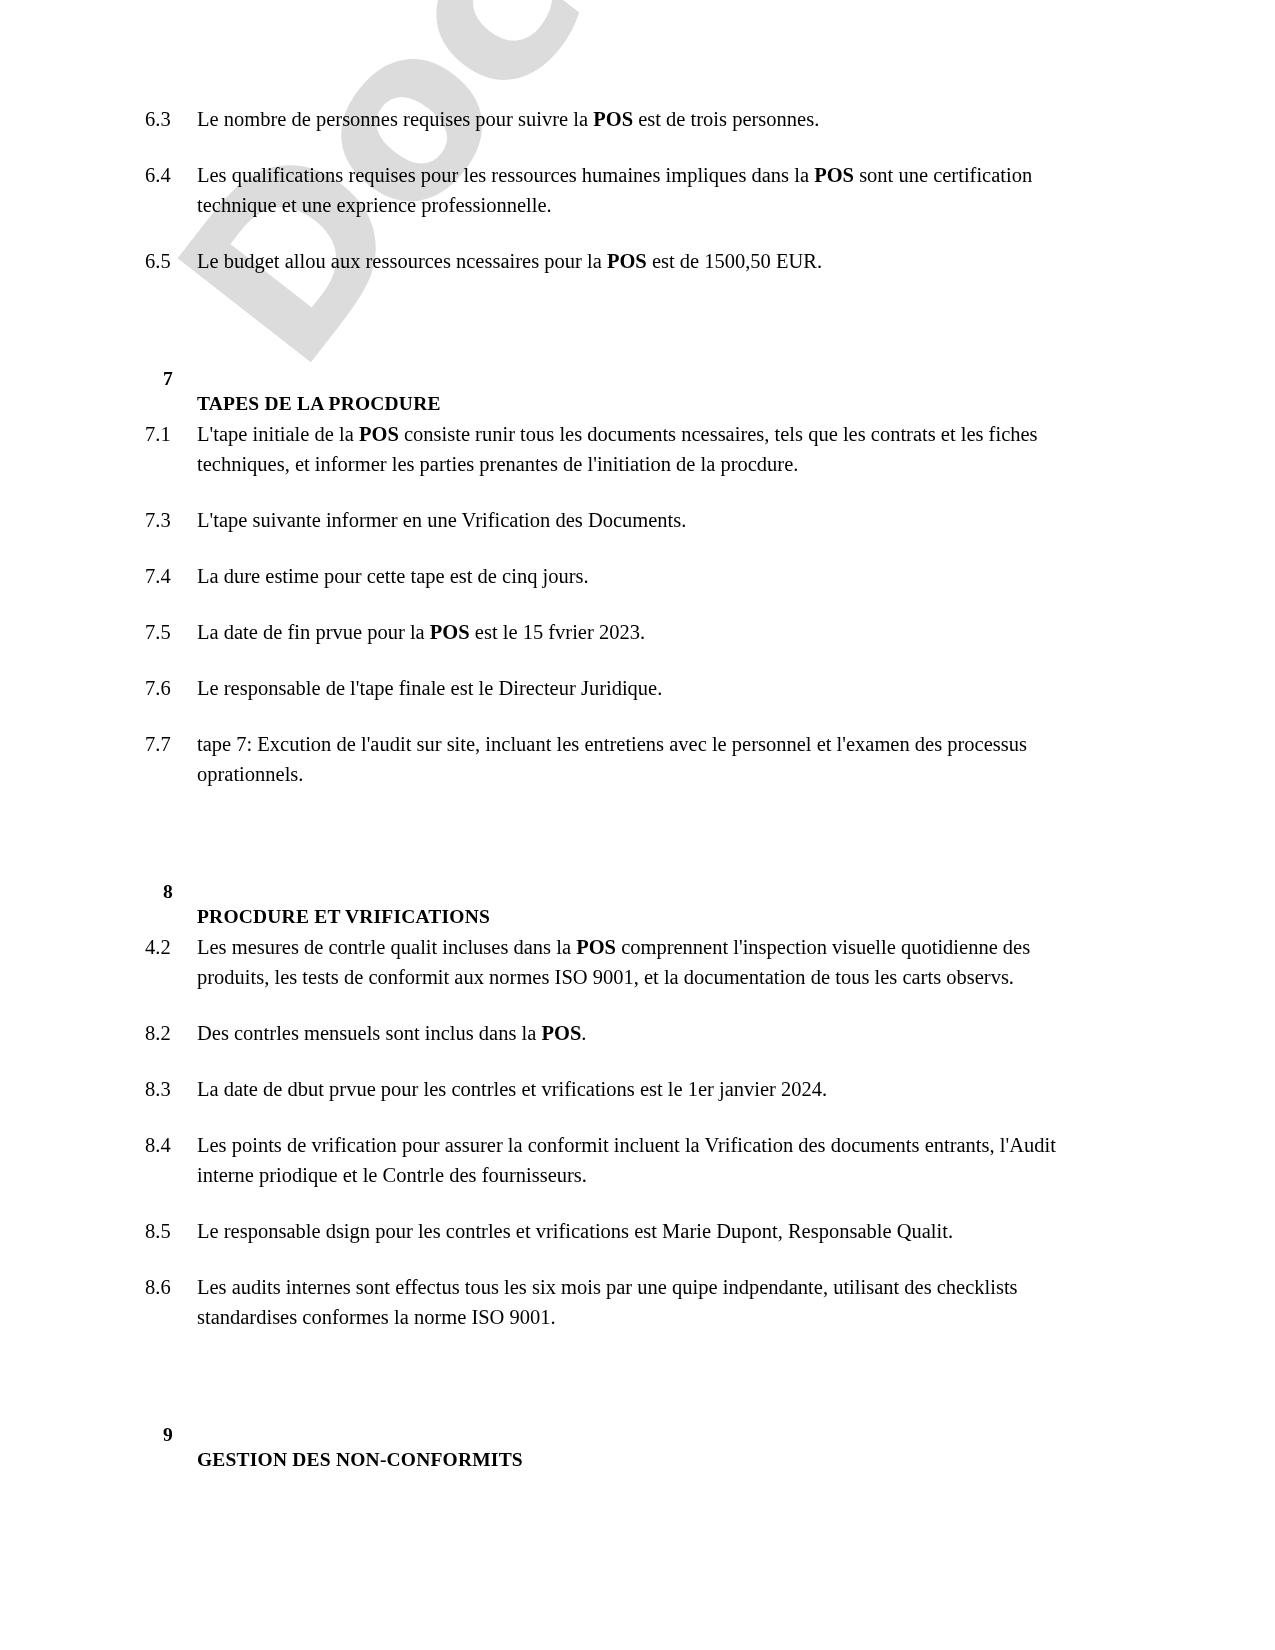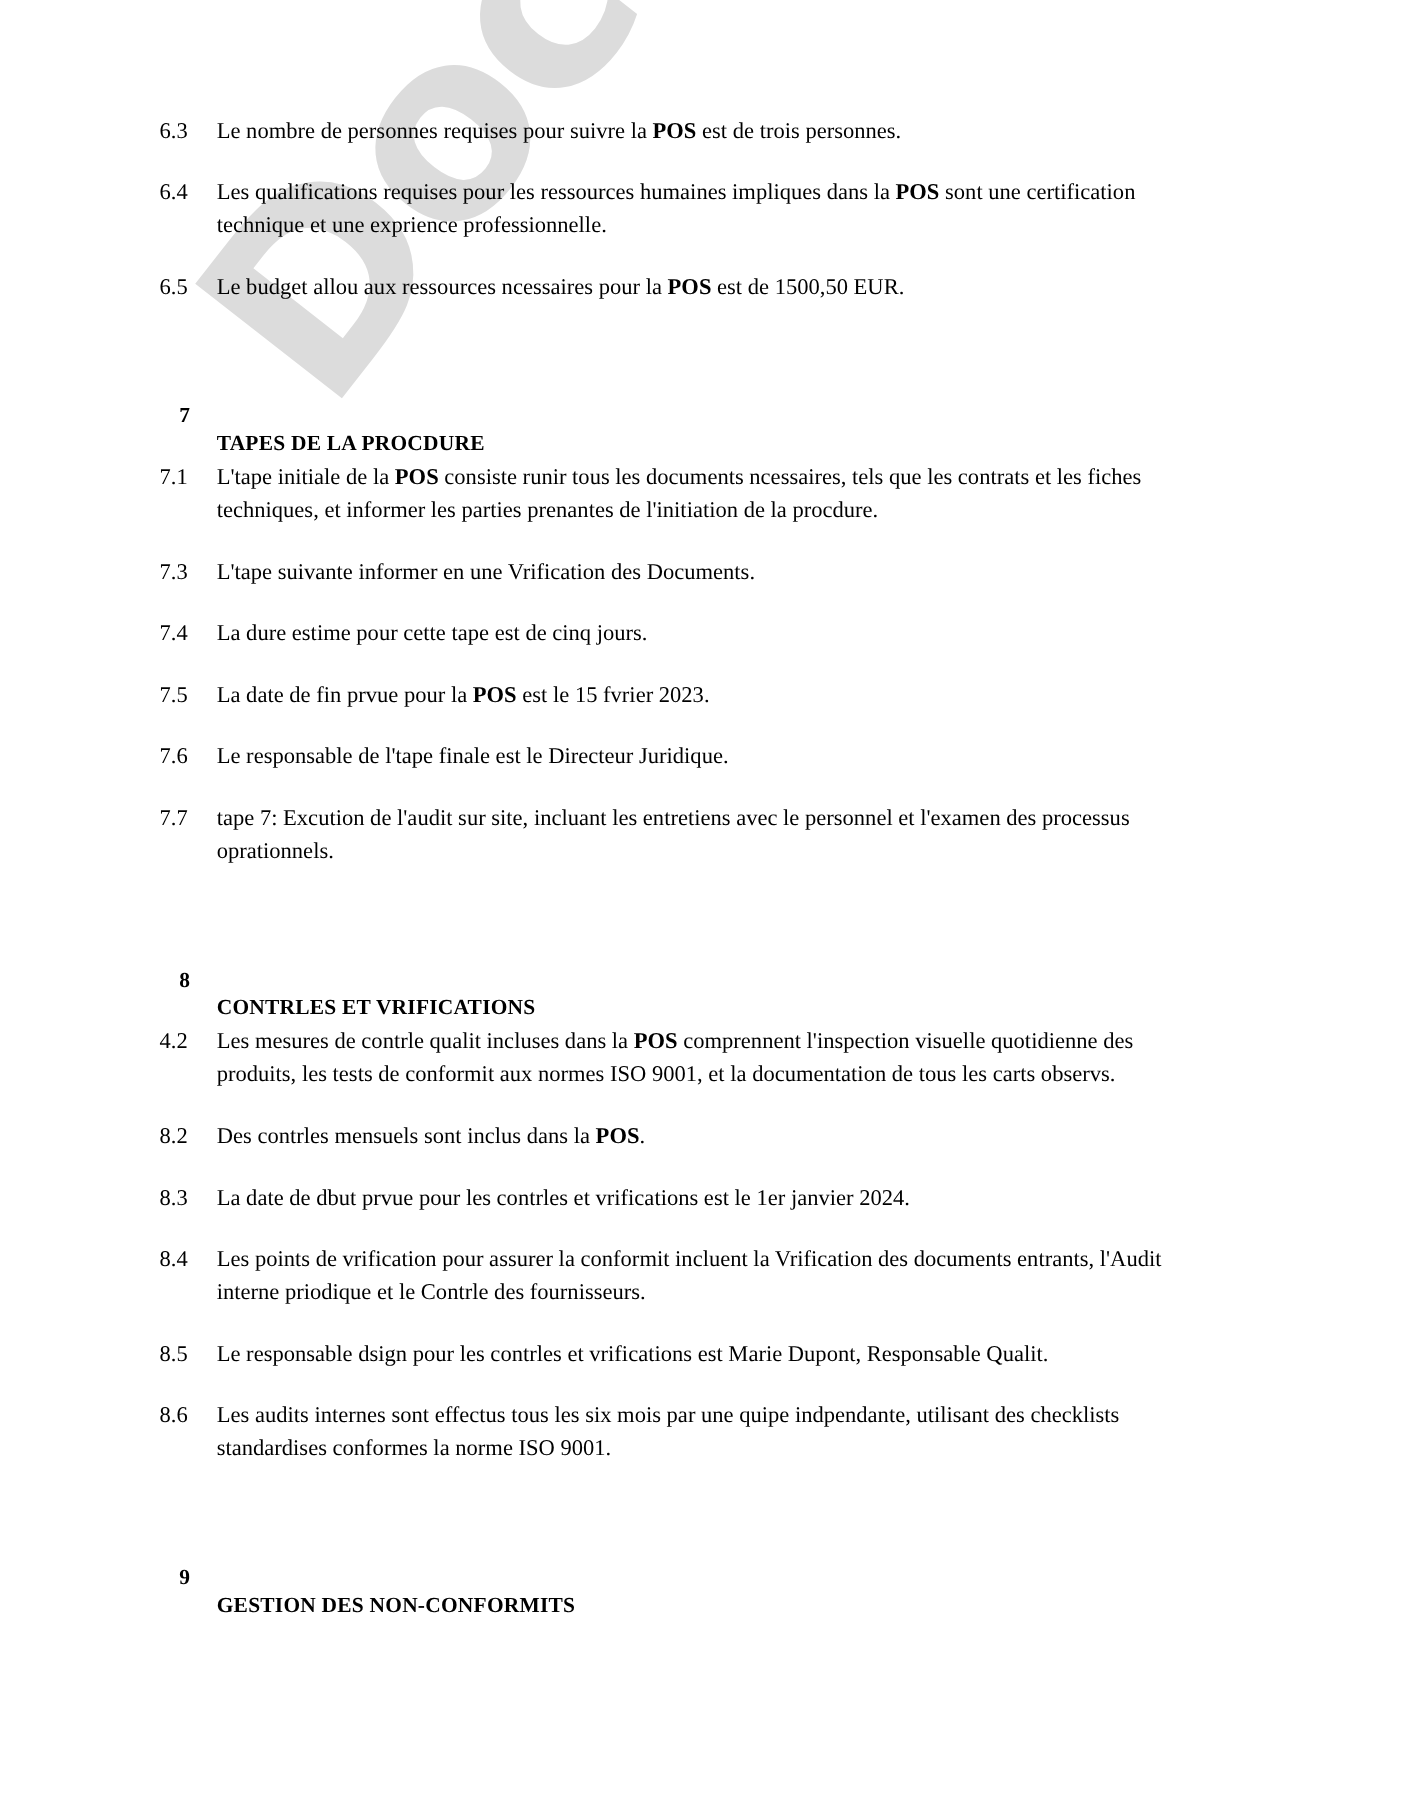--- a/index.html
+++ b/index.html
@@ -148,21 +148,21 @@
         <span class="clause-num">7.6</span>
         <span class="clause-body"><span>Le responsable de l'tape finale est le Directeur Juridique.</span></span>
       </div>
       <div class="clause">
         <span class="clause-num">7.7</span>
         <span class="clause-body"><span>tape 7: Excution de l'audit sur site, incluant les entretiens avec le personnel et l'examen des processus oprationnels.</span></span>
       </div>
       <div class="spacer-lg"></div>
       <div class="heading">
         <span class="heading-num">8</span>
-        <span class="heading-title">CONTRLES ET VRIFICATIONS</span>
+        <span class="heading-title">PROCDURE ET VRIFICATIONS</span>
       </div>
       <div class="clause">
         <span class="clause-num">4.2</span>
         <span class="clause-body"><span>Les mesures de contrle qualit incluses dans la </span><b>POS</b><span> comprennent l'inspection visuelle quotidienne des produits, les tests de conformit aux normes ISO 9001, et la documentation de tous les carts observs.</span></span>
       </div>
       <div class="clause">
         <span class="clause-num">8.2</span>
         <span class="clause-body"><span>Des contrles mensuels sont inclus dans la </span><b>POS</b><span>.</span></span>
       </div>
       <div class="clause">

